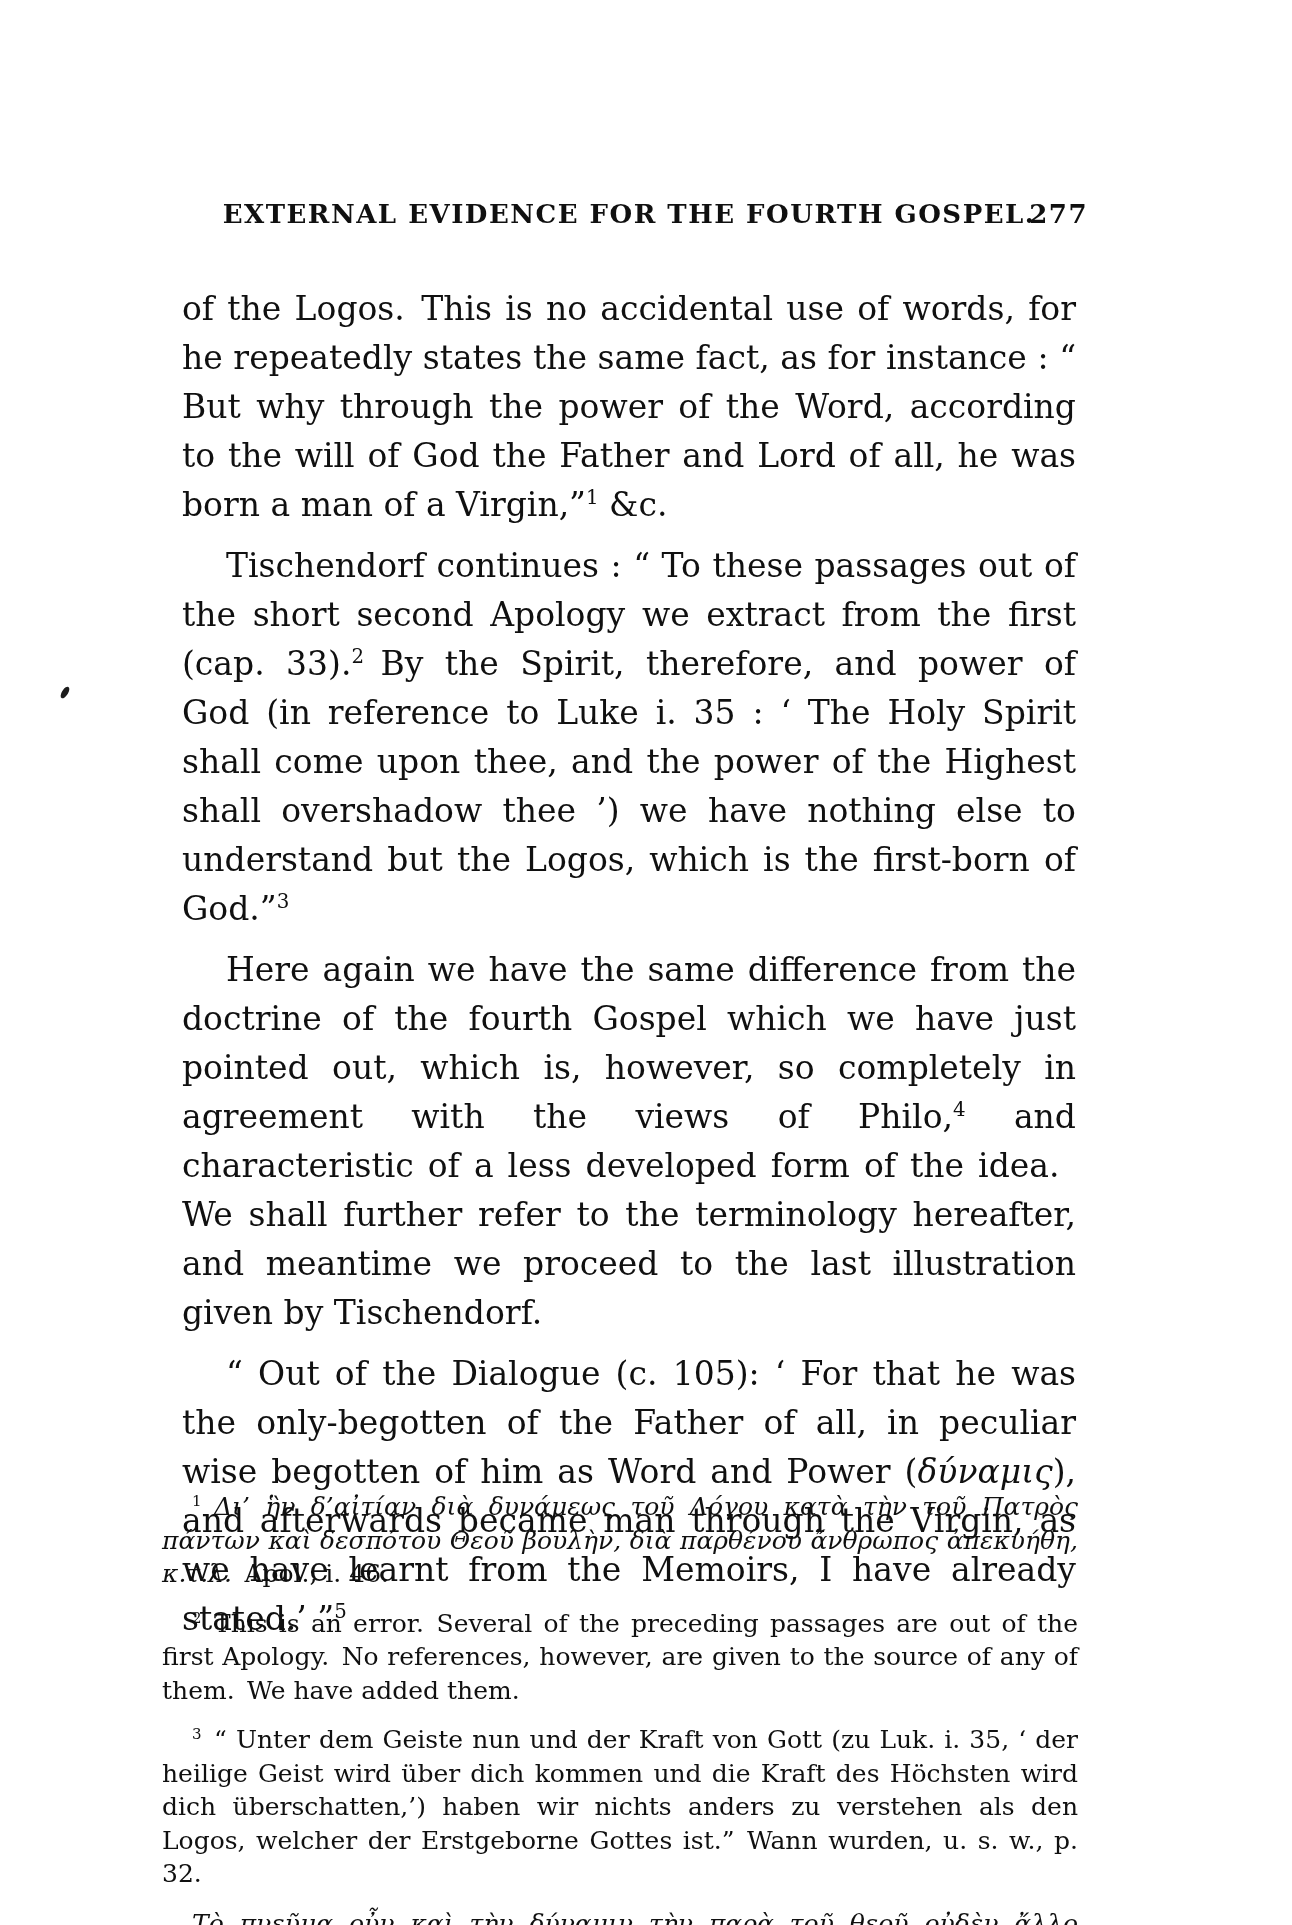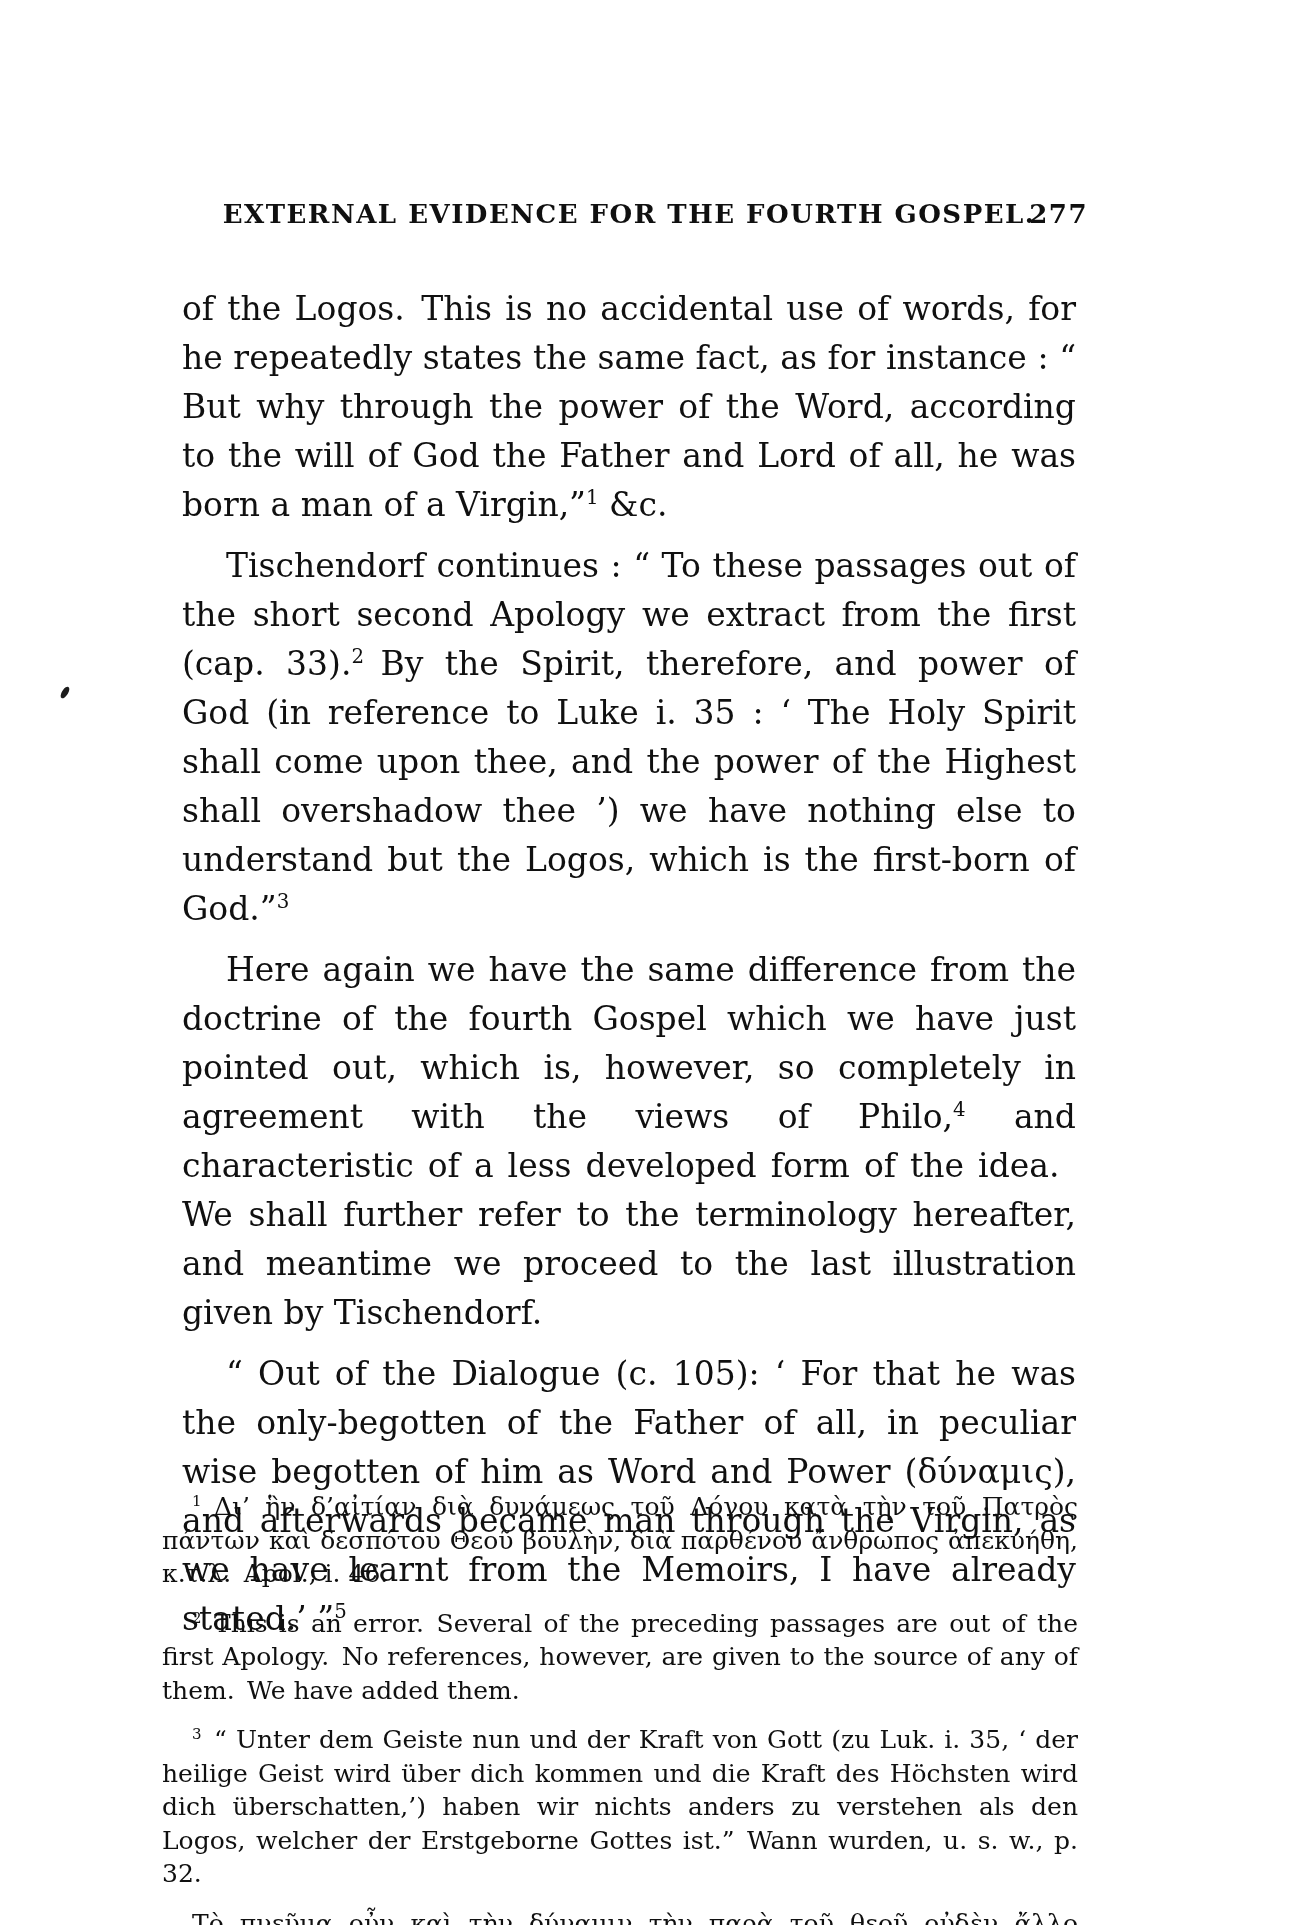--- a/index.html
+++ b/index.html
@@ -54,21 +54,21 @@
     font-size: 25px;
     line-height: 33.5px;
     text-align: justify;
   }
   .fn-para { margin: 16px; text-indent: 30px; }
   .fn-ref, .fn-marker {
     font-size: 60%;
     vertical-align: super;
     line-height: 0;
   }
-  .greek { font-family: "DejaVu Serif", "DejaVu Sans", serif; }
+  .greek { font-style: italic; font-family: "DejaVu Serif", "DejaVu Sans", serif; }
   i { font-style: italic; }
   .stray-mark {
     position: absolute;
     left: 62px;
     top: 686px;
     width: 6px;
     height: 13px;
     background: #1c1c1c;
     border-radius: 3px / 6px;
     transform: rotate(32deg);

